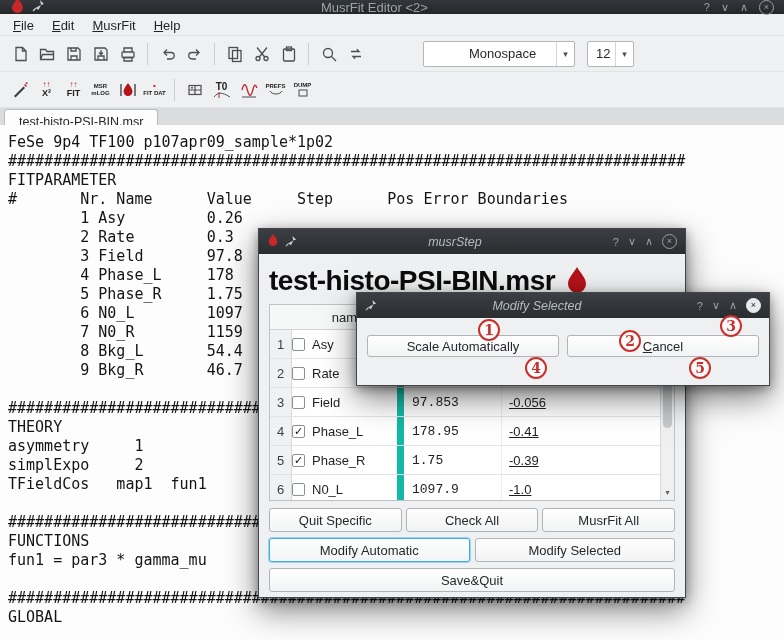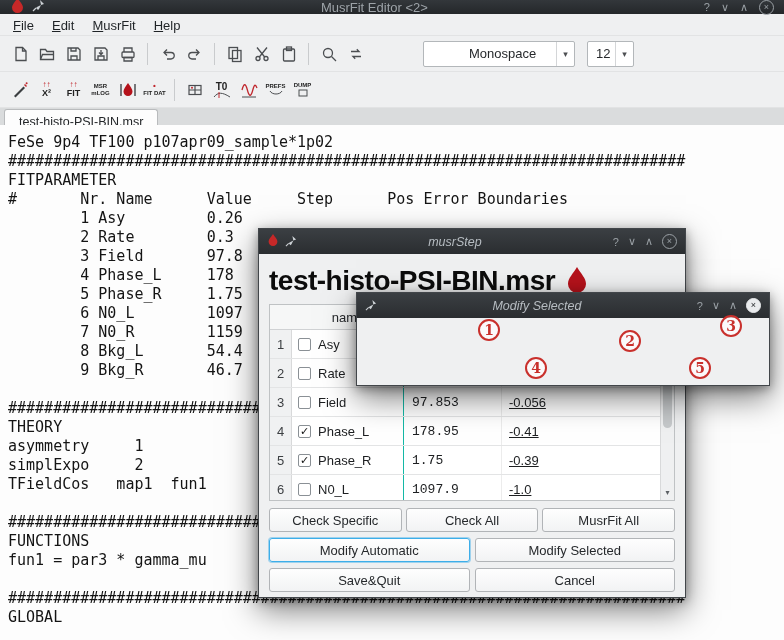--- a/index.html
+++ b/index.html
@@ -53,21 +53,21 @@
 
   .ptable { position:relative; background:#fff; border:1px solid #bfc2c4; height:197px; margin-top:2px; overflow:hidden; }
   .ptable-head { display:flex; height:25px; background:#f6f7f7; border-bottom:1px solid #d0d2d4; font-size:13px; color:#26292c; align-items:center; }
   .ptable-head > div { text-align:center; }
   .c-nr { width:22px; }
   .c-name { width:112px; }
   .c-val { width:98px;font-family:Liberation Mono, monospace; }
   .c-step { flex:1; }
   .prow { display:flex; height:29px; border-bottom:1px solid #e3e4e5; font-size:13px; color:#1d1f21; align-items:stretch; }
   .prow .c-nr { background:#f0f1f2; border-right:1px solid #d8d9da; display:flex; align-items:center; justify-content:center; color:#3c3f42; }
-  .prow .c-name { display:flex; align-items:center; gap:7px; padding-left:6px; border-right:1px solid #14b8a6; }
+  .prow .c-name { display:flex; align-items:center; gap:7px; border-right:7px solid #14b8a6; }
   .prow .c-val { display:flex; align-items:center; padding-left:8px; border-right:1px solid #ececec; }
   .prow .c-step { display:flex; align-items:center; padding-left:7px;text-decoration:underline; }
   .cbx { width:13px; height:13px; background:#fff; border:1px solid #8a9095; border-radius:2px; font-size:11px; line-height:11px; text-align:center; color:#111; flex:0 0 13px; }
   .vscroll { position:absolute; right:0; top:25px; bottom:0; width:14px; background:#eff0f1; border-left:1px solid #d8d9da; }
   .vthumb { position:absolute; top:2px; left:2px; right:2px; height:96px; background:#c6c9cb; border-radius:5px; }
   .varrow { position:absolute; bottom:1px; left:0; right:0; height:13px; display:flex; align-items:center; justify-content:center; font-size:8px; color:#5c6064; }
 
   .btn { background:linear-gradient(180deg,#fefefe,#f2f3f4); border:1px solid #b1b4b7; border-radius:3px; height:24px; font-size:13px; color:#26292c; display:flex; align-items:center; justify-content:center; }
   .btn.focus { border-color:#3daee9; box-shadow:0 0 0 1px rgba(61,174,233,.45); }
   .brow { display:flex; gap:5px; margin-top:6px; }
@@ -365,31 +365,30 @@
             </div>
           <div class="c-val">1097.9</div>
           <div class="c-step">-1.0</div>
         </div>
         <div class="vscroll">
           <div class="vthumb"></div>
           <div class="varrow">▾</div>
         </div>
       </div>
       <div class="brow first">
-        <span class="btn">Check Specific</span>
+        <span class="btn">Quit Specific</span>
         <span class="btn">Check All</span>
         <span class="btn">MusrFit All</span>
       </div>
       <div class="brow">
         <span class="btn focus">Modify Automatic</span>
         <span class="btn">Modify Selected</span>
       </div>
       <div class="brow">
         <span class="btn">Save&amp;Quit</span>
-        <span class="btn">Cancel</span>
       </div>
     </div>
   </div>
 
   <div class="dialog dlg-modify">
     <div class="dlg-titlebar">
       <div class="dlg-left">
         <span><svg width="12" height="12" viewBox="0 0 13 13">
               <path d="M8 1l4 4-3 1-2 4-1 1-2-2 1-1 4-2z" fill="#cdd2d6"></path>
               <path d="M4 9l-3 3" stroke="#cdd2d6" stroke-width="1.2"></path>
@@ -397,20 +396,27 @@
       </div>
       <span class="dlg-title">Modify Selected</span>
       <span class="dlg-controls">
         <span>?</span>
         <span>∨</span>
         <span>∧</span>
         <span class="circ hover">×</span>
       </span>
     </div>
     <div class="mod-body">
+      <div class="m-row2">
+        <span class="btn">Scale Automatically</span>
+        <span class="btn">
+            <u>C</u>
+            <span>ancel</span>
+          </span>
+      </div>
     </div>
   </div>
 
   <div class="ann-layer">
       <div class="ann" style="left: 478px; top: 319px;">1</div>
       <div class="ann" style="left: 619px; top: 330px;">2</div>
       <div class="ann" style="left: 720px; top: 315px;">3</div>
       <div class="ann" style="left: 525px; top: 357px;">4</div>
       <div class="ann" style="left: 689px; top: 357px;">5</div>
     </div>

